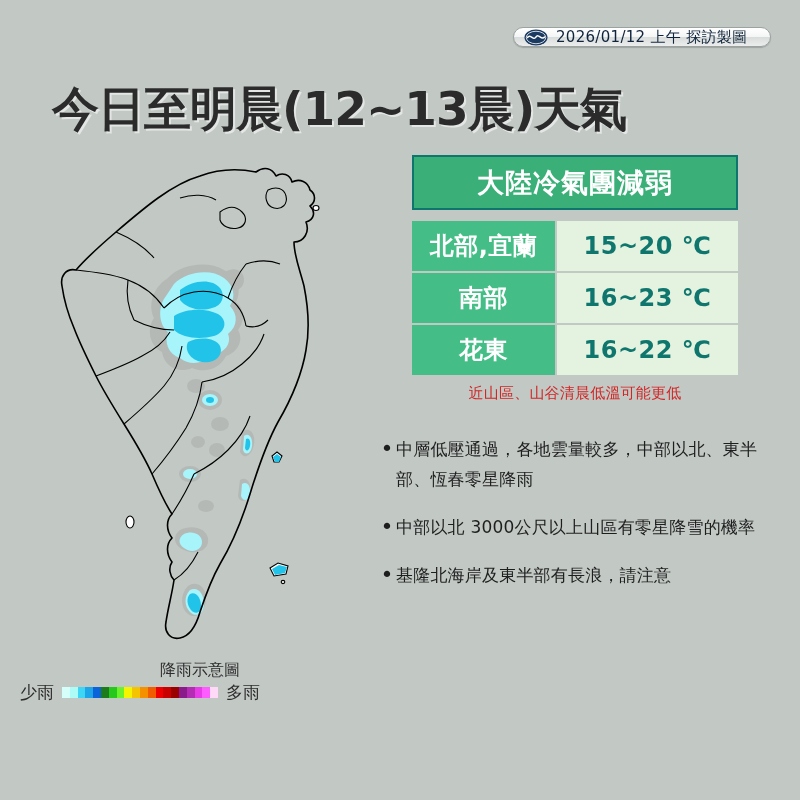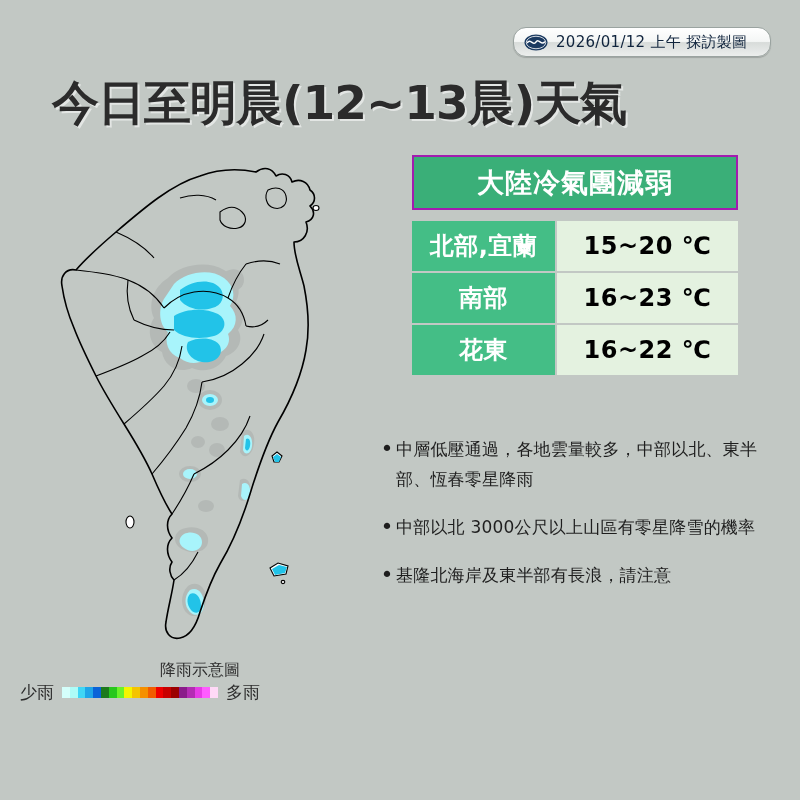--- a/index.html
+++ b/index.html
@@ -14,21 +14,21 @@
     overflow: hidden;
     position: relative;
   }
 
   
   .date-badge {
     position: absolute;
     top: 27px;
     left: 513px;
     width: 258px;
-    height: 30px;
+    height: 20px;
     border-radius: 13px;
     background: linear-gradient(to bottom, #ffffff 0%, #f4f6f5 48%, #d8dcda 52%, #eceeed 100%);
     border: 1px solid #9aa3a0;
     box-shadow: 0 1px 1px rgba(0,0,0,0.18);
     display: flex;
     align-items: center;
     padding-left: 10px;
     box-sizing: border-box;
   }
   .badge-logo {
@@ -40,21 +40,21 @@
   .badge-text {
     font-size: 15px;
     color: #10243d;
     letter-spacing: 0.3px;
     white-space: nowrap;
   }
 
   
   .main-title {
     position: absolute;
-    top: 72px;
+    top: 78px;
     left: 52px;
     font-size: 47px;
     font-weight: bold;
     color: #2b2b2b;
     letter-spacing: -1px;
     white-space: nowrap;
     text-shadow: 2px 2px 0 rgba(255,255,255,0.55);
   }
 
   
@@ -100,21 +100,21 @@
 
   
   .right-col {
     position: absolute;
     left: 412px;
     top: 155px;
     width: 326px;
   }
   .cond-banner {
     background: #3aaf78;
-    border: 2px solid #a21caf;
+    border: 2px solid #0f766e;
     box-sizing: border-box;
     height: 55px;
     display: flex;
     align-items: center;
     justify-content: center;
     color: #ffffff;
     font-size: 27px;
     font-weight: bold;
     letter-spacing: 1px;
   }
@@ -129,21 +129,21 @@
     width: 141px;
     background: #44be86;
     color: #ffffff;
     font-size: 24px;
     font-weight: bold;
     text-align: center;
     letter-spacing: 0.5px;
   }
   .temp-table td.value {
     background: #e4f2e0;
-    color: #000000;
+    color: #0f766e;
     font-size: 24px;
     font-weight: bold;
     text-align: center;
     letter-spacing: 0.5px;
     border-left: 2px solid #c2c8c4;
   }
   .note-red {
     margin-top: 7px;
     text-align: center;
     color: #d22626;
@@ -339,20 +339,21 @@
         <tr>
           <td class="region">南部</td>
           <td class="value">16~23 ℃</td>
         </tr>
         <tr>
           <td class="region">花東</td>
           <td class="value">16~22 ℃</td>
         </tr>
       </tbody>
   </table>
+  <div class="note-red">近山區、山谷清晨低溫可能更低</div>
 </div>
 
 <div class="bullets">
     <div class="bullet">
       <span class="bullet-dot">•</span>
       <span class="bullet-text">中層低壓通過，各地雲量較多，中部以北、東半部、恆春零星降雨</span>
     </div>
     <div class="bullet">
       <span class="bullet-dot">•</span>
       <span class="bullet-text">中部以北 3000公尺以上山區有零星降雪的機率</span>

